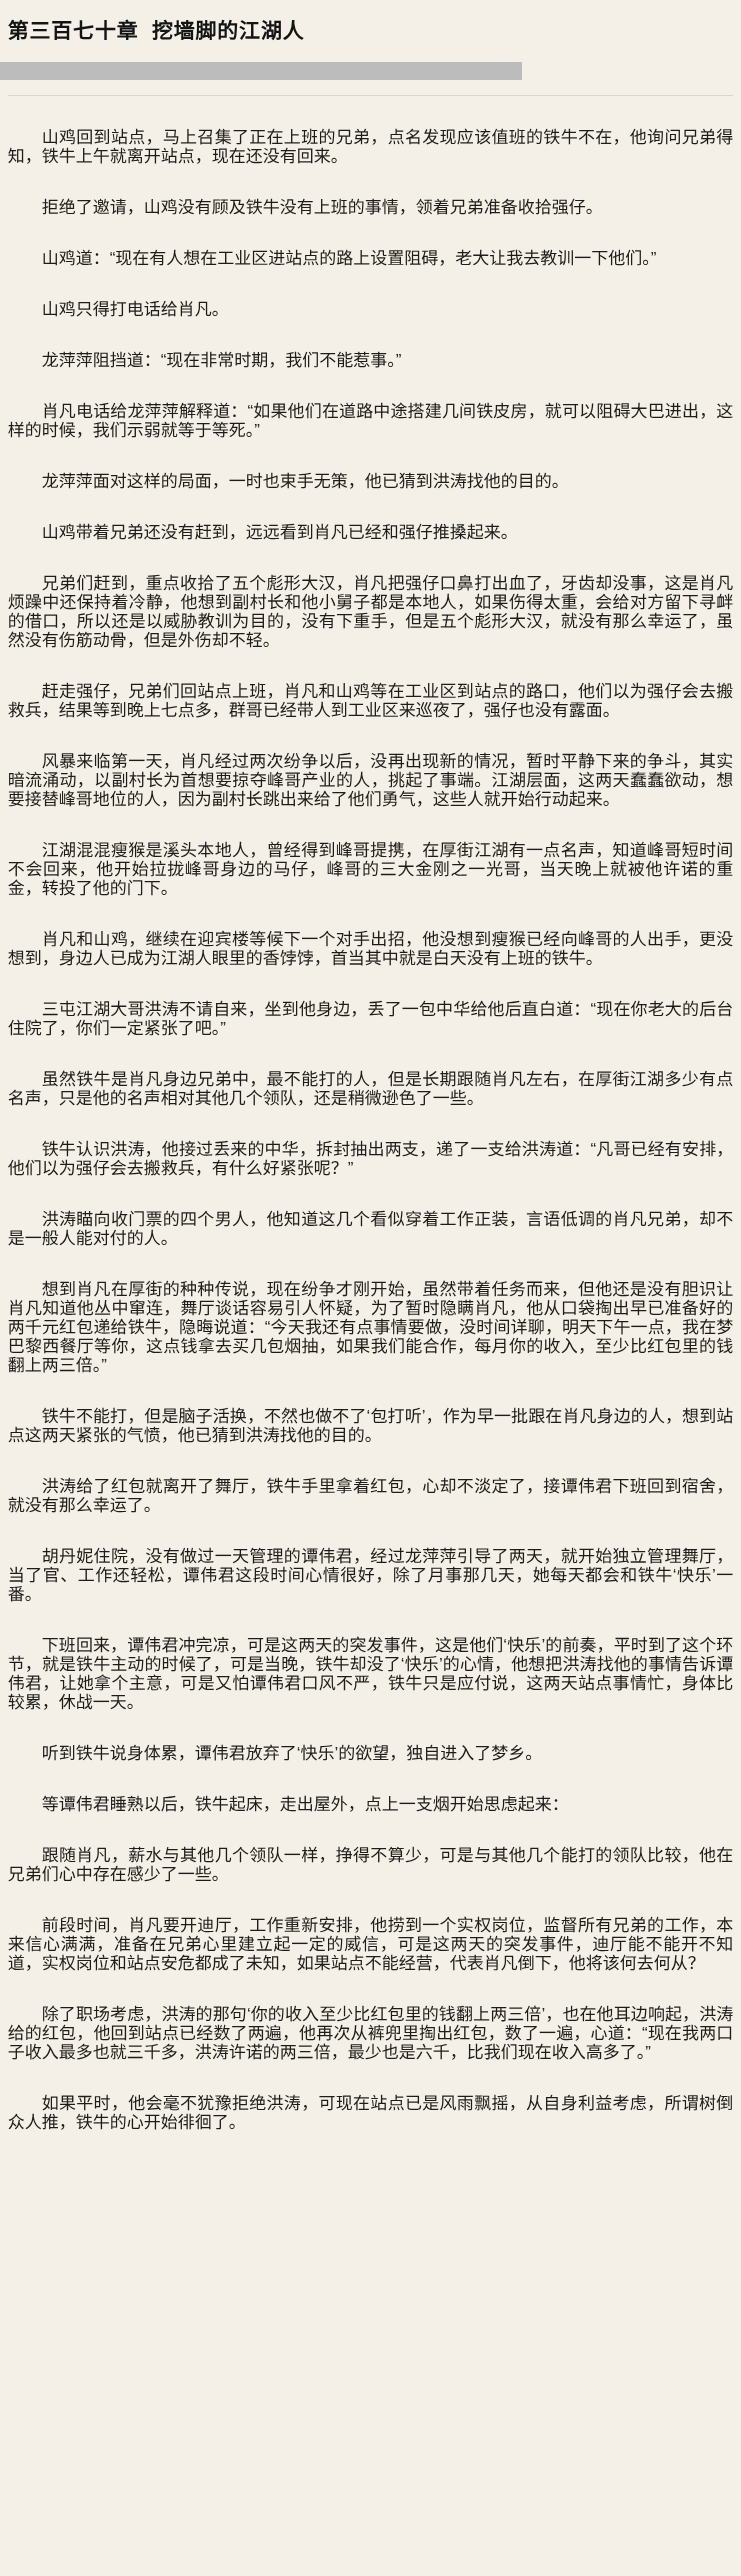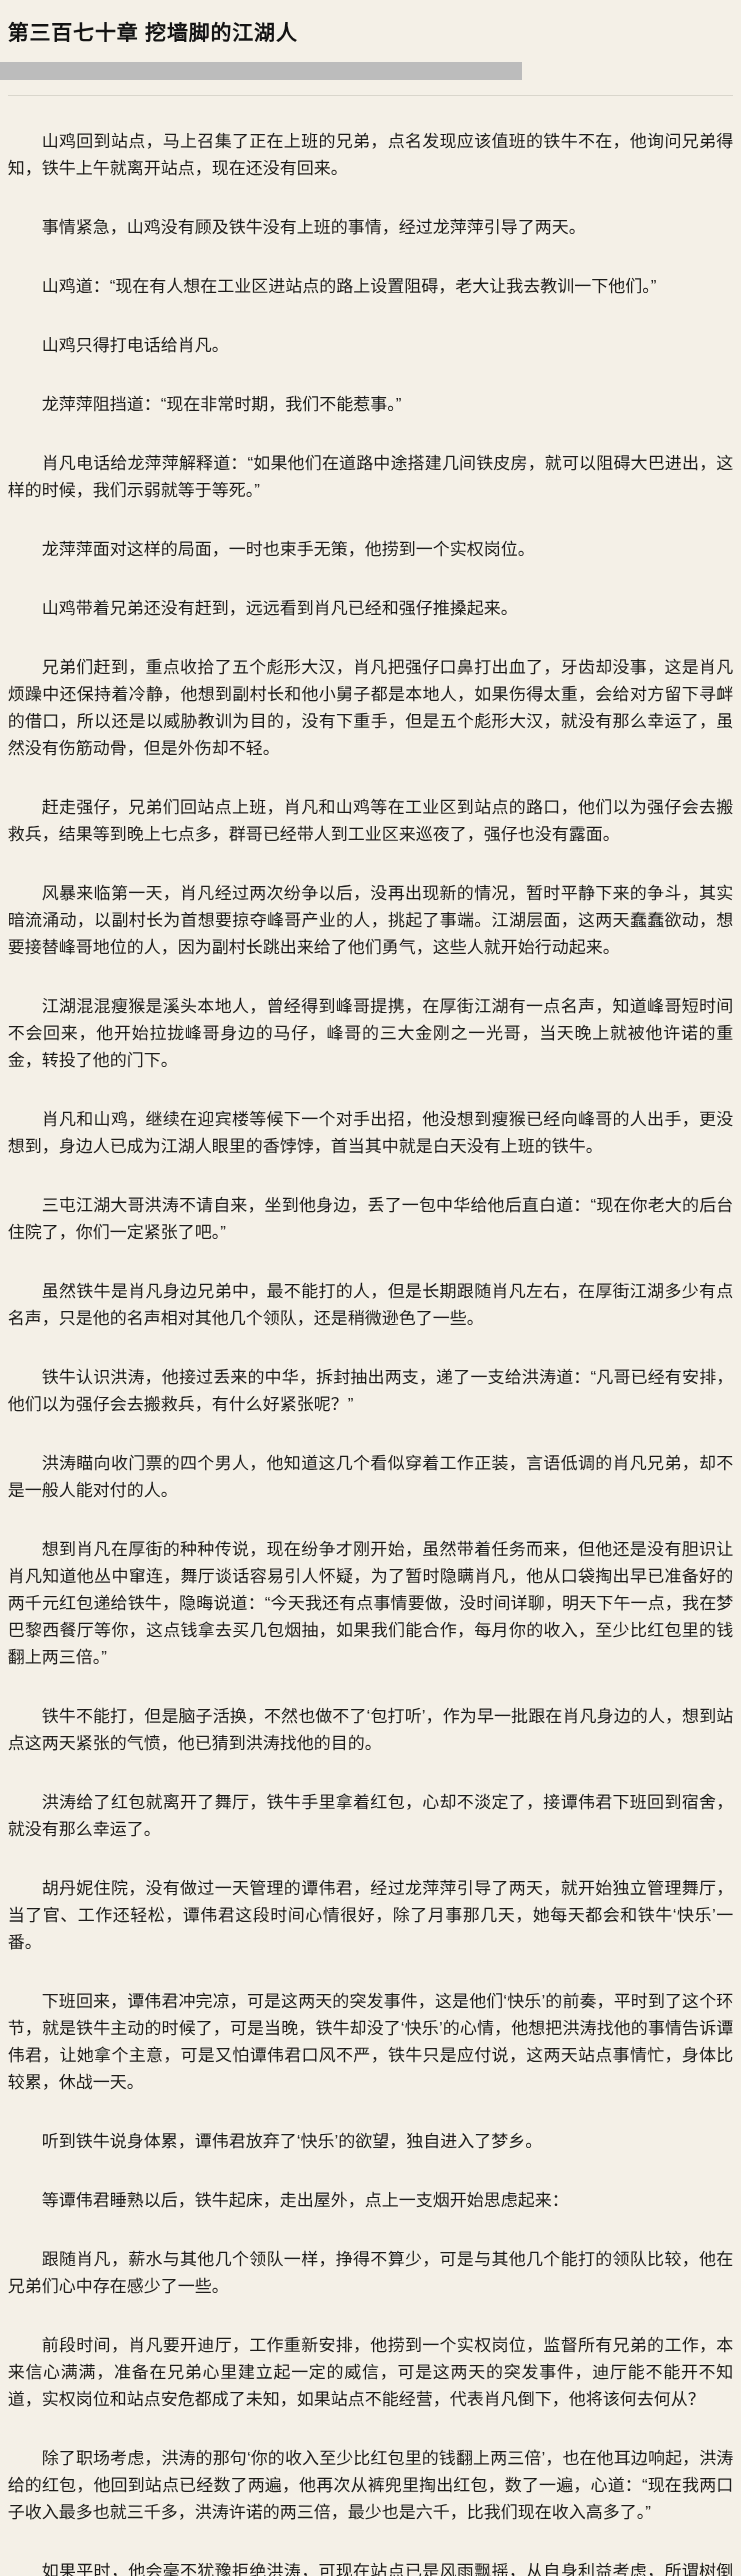--- a/index.html
+++ b/index.html
@@ -17,64 +17,65 @@
     box-sizing: border-box;
     padding-bottom: 23px;
   }
   .chapter-title {
     font-size: 21px;
     font-weight: 700;
     color: #141414;
     margin: 20px 7.7px 0 7.7px;
     line-height: 26px;
     letter-spacing: 0.8px;
+    font-family: Liberation Mono, monospace;
   }
   .ad-bar {
     width: 522px;
     height: 17.7px;
     margin-top: 16px;
     background: #bcbcbc;
   }
   .divider {
     height: 0.8px;
     background: #d9d6cc;
     margin: 15.4px 7.7px 10.8px 7.7px;
   }
   .content {
     padding: 0 7.7px;
   }
   .content p {
     font-size: 17px;
-    line-height: 27px;
+    line-height: 19px;
     margin: 32px 0;
     text-indent: 2em;
     color: #1d1c1a;
     text-align: justify;
     word-break: break-all;
   }
 </style>
 </head>
 <body>
 
 <div class="page">
 
   <h1 class="chapter-title">第三百七十章 挖墙脚的江湖人</h1>
 
   <div class="ad-bar"></div>
 
   <div class="divider"></div>
 
   <div class="content">
     <p>山鸡回到站点，马上召集了正在上班的兄弟，点名发现应该值班的铁牛不在，他询问兄弟得知，铁牛上午就离开站点，现在还没有回来。</p>
-    <p>事情紧急，山鸡没有顾及铁牛没有上班的事情，经过龙萍萍引导了两天。</p>
+    <p>拒绝了邀请，山鸡没有顾及铁牛没有上班的事情，领着兄弟准备收拾强仔。</p>
     <p>山鸡道：“现在有人想在工业区进站点的路上设置阻碍，老大让我去教训一下他们。”</p>
     <p>山鸡只得打电话给肖凡。</p>
     <p>龙萍萍阻挡道：“现在非常时期，我们不能惹事。”</p>
     <p>肖凡电话给龙萍萍解释道：“如果他们在道路中途搭建几间铁皮房，就可以阻碍大巴进出，这样的时候，我们示弱就等于等死。”</p>
-    <p>龙萍萍面对这样的局面，一时也束手无策，他捞到一个实权岗位。</p>
+    <p>龙萍萍面对这样的局面，一时也束手无策，他已猜到洪涛找他的目的。</p>
     <p>山鸡带着兄弟还没有赶到，远远看到肖凡已经和强仔推搡起来。</p>
     <p>兄弟们赶到，重点收拾了五个彪形大汉，肖凡把强仔口鼻打出血了，牙齿却没事，这是肖凡烦躁中还保持着冷静，他想到副村长和他小舅子都是本地人，如果伤得太重，会给对方留下寻衅的借口，所以还是以威胁教训为目的，没有下重手，但是五个彪形大汉，就没有那么幸运了，虽然没有伤筋动骨，但是外伤却不轻。</p>
     <p>赶走强仔，兄弟们回站点上班，肖凡和山鸡等在工业区到站点的路口，他们以为强仔会去搬救兵，结果等到晚上七点多，群哥已经带人到工业区来巡夜了，强仔也没有露面。</p>
     <p>风暴来临第一天，肖凡经过两次纷争以后，没再出现新的情况，暂时平静下来的争斗，其实暗流涌动，以副村长为首想要掠夺峰哥产业的人，挑起了事端。江湖层面，这两天蠢蠢欲动，想要接替峰哥地位的人，因为副村长跳出来给了他们勇气，这些人就开始行动起来。</p>
     <p>江湖混混瘦猴是溪头本地人，曾经得到峰哥提携，在厚街江湖有一点名声，知道峰哥短时间不会回来，他开始拉拢峰哥身边的马仔，峰哥的三大金刚之一光哥，当天晚上就被他许诺的重金，转投了他的门下。</p>
     <p>肖凡和山鸡，继续在迎宾楼等候下一个对手出招，他没想到瘦猴已经向峰哥的人出手，更没想到，身边人已成为江湖人眼里的香饽饽，首当其中就是白天没有上班的铁牛。</p>
     <p>三屯江湖大哥洪涛不请自来，坐到他身边，丢了一包中华给他后直白道：“现在你老大的后台住院了，你们一定紧张了吧。”</p>
     <p>虽然铁牛是肖凡身边兄弟中，最不能打的人，但是长期跟随肖凡左右，在厚街江湖多少有点名声，只是他的名声相对其他几个领队，还是稍微逊色了一些。</p>
     <p>铁牛认识洪涛，他接过丢来的中华，拆封抽出两支，递了一支给洪涛道：“凡哥已经有安排，他们以为强仔会去搬救兵，有什么好紧张呢？”</p>
     <p>洪涛瞄向收门票的四个男人，他知道这几个看似穿着工作正装，言语低调的肖凡兄弟，却不是一般人能对付的人。</p>

